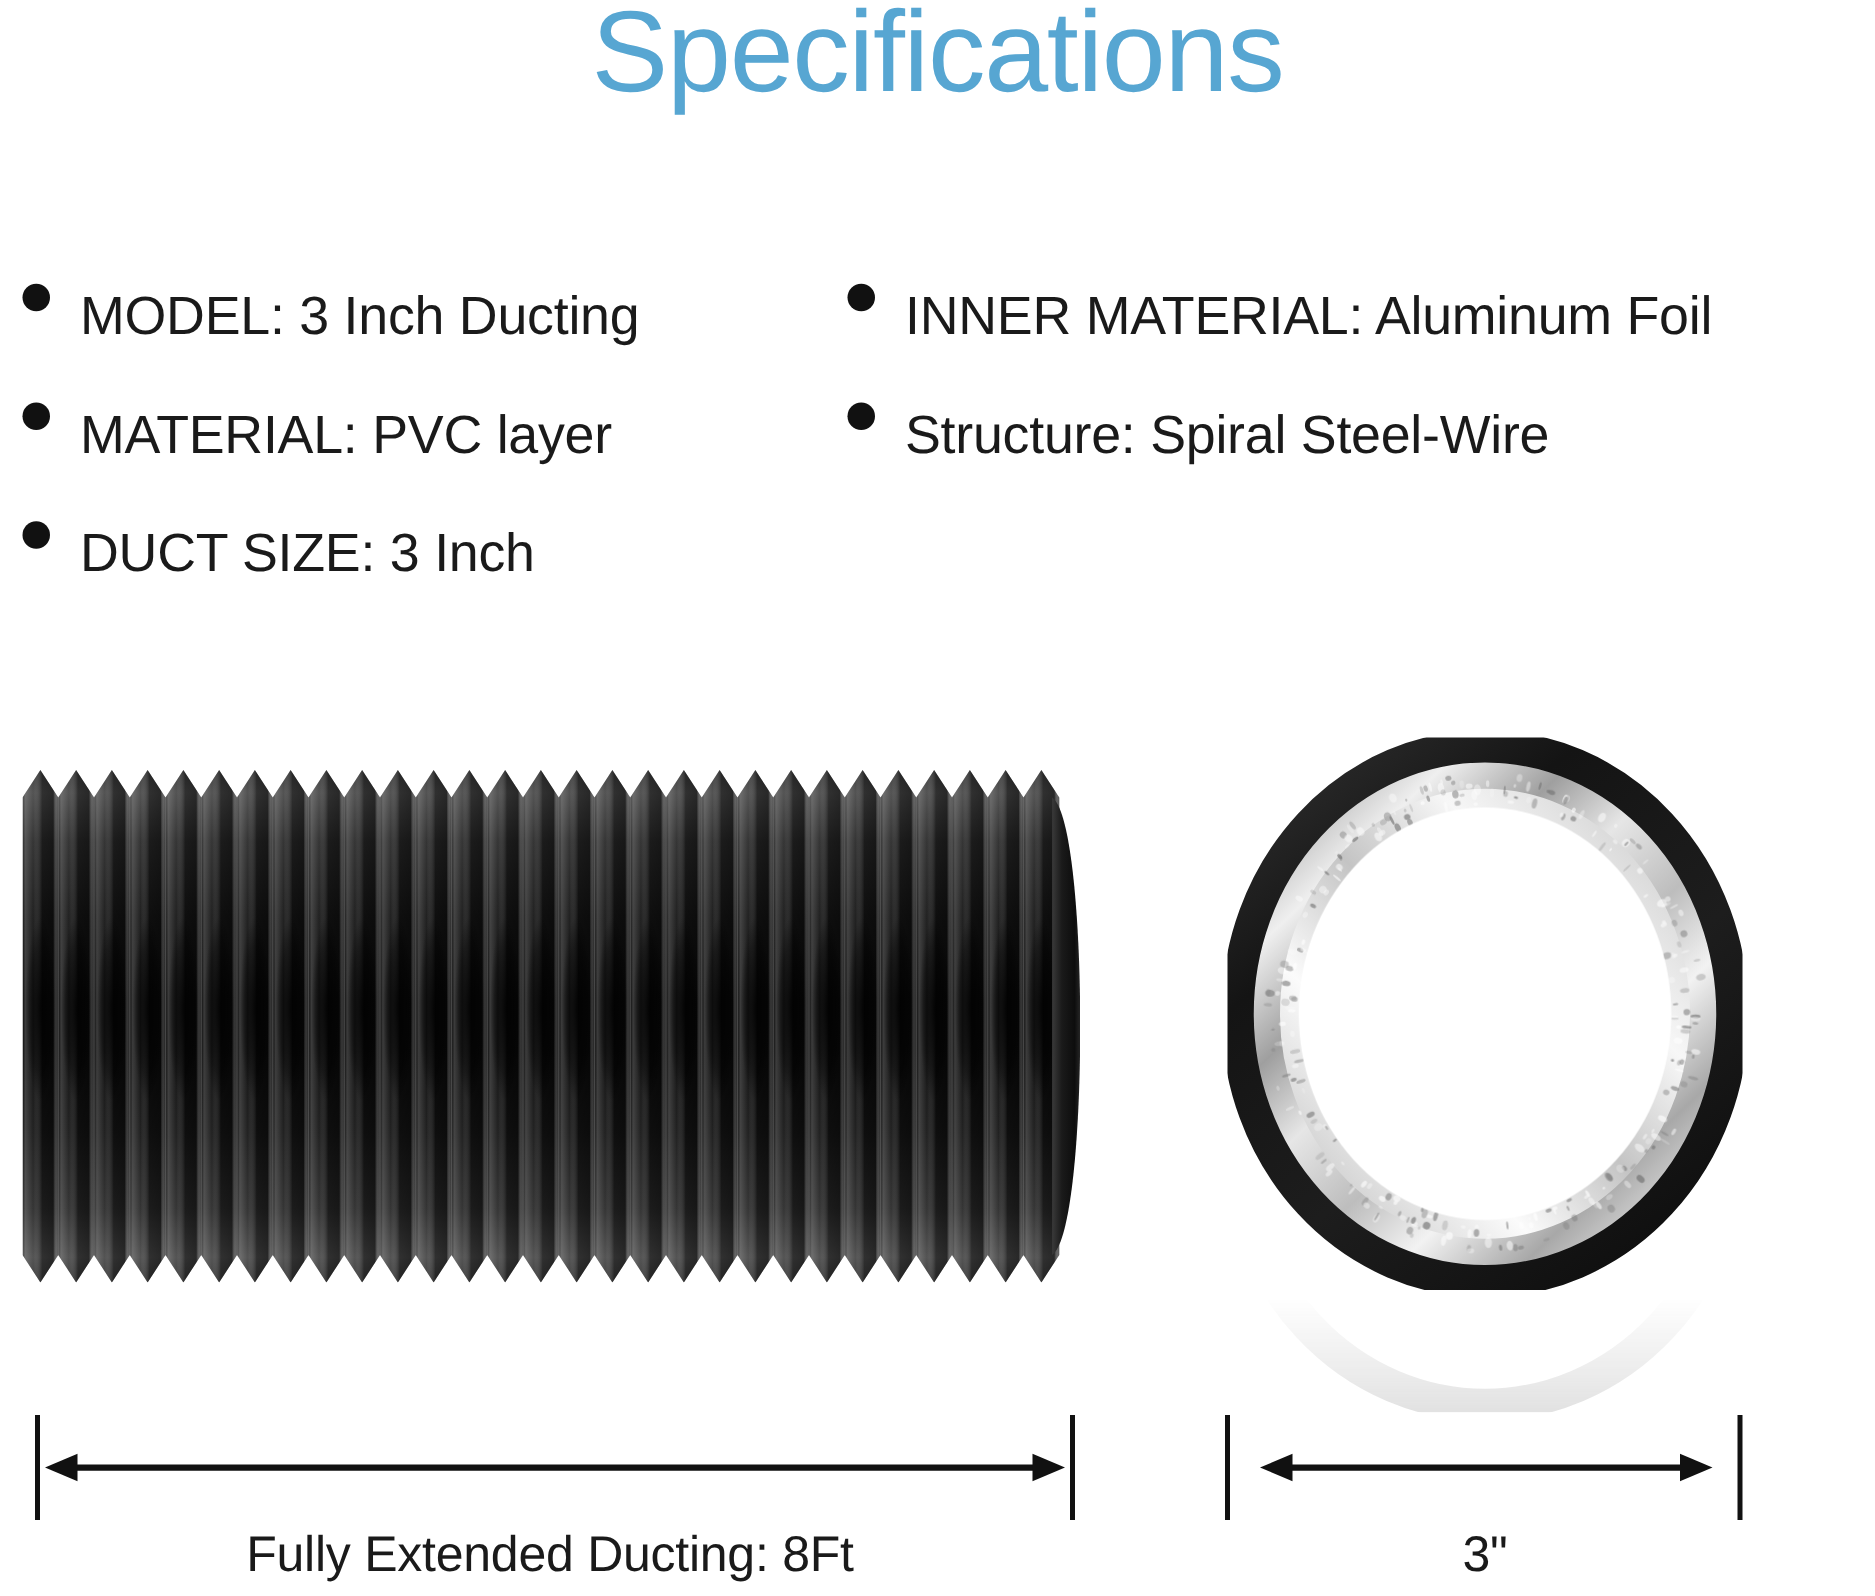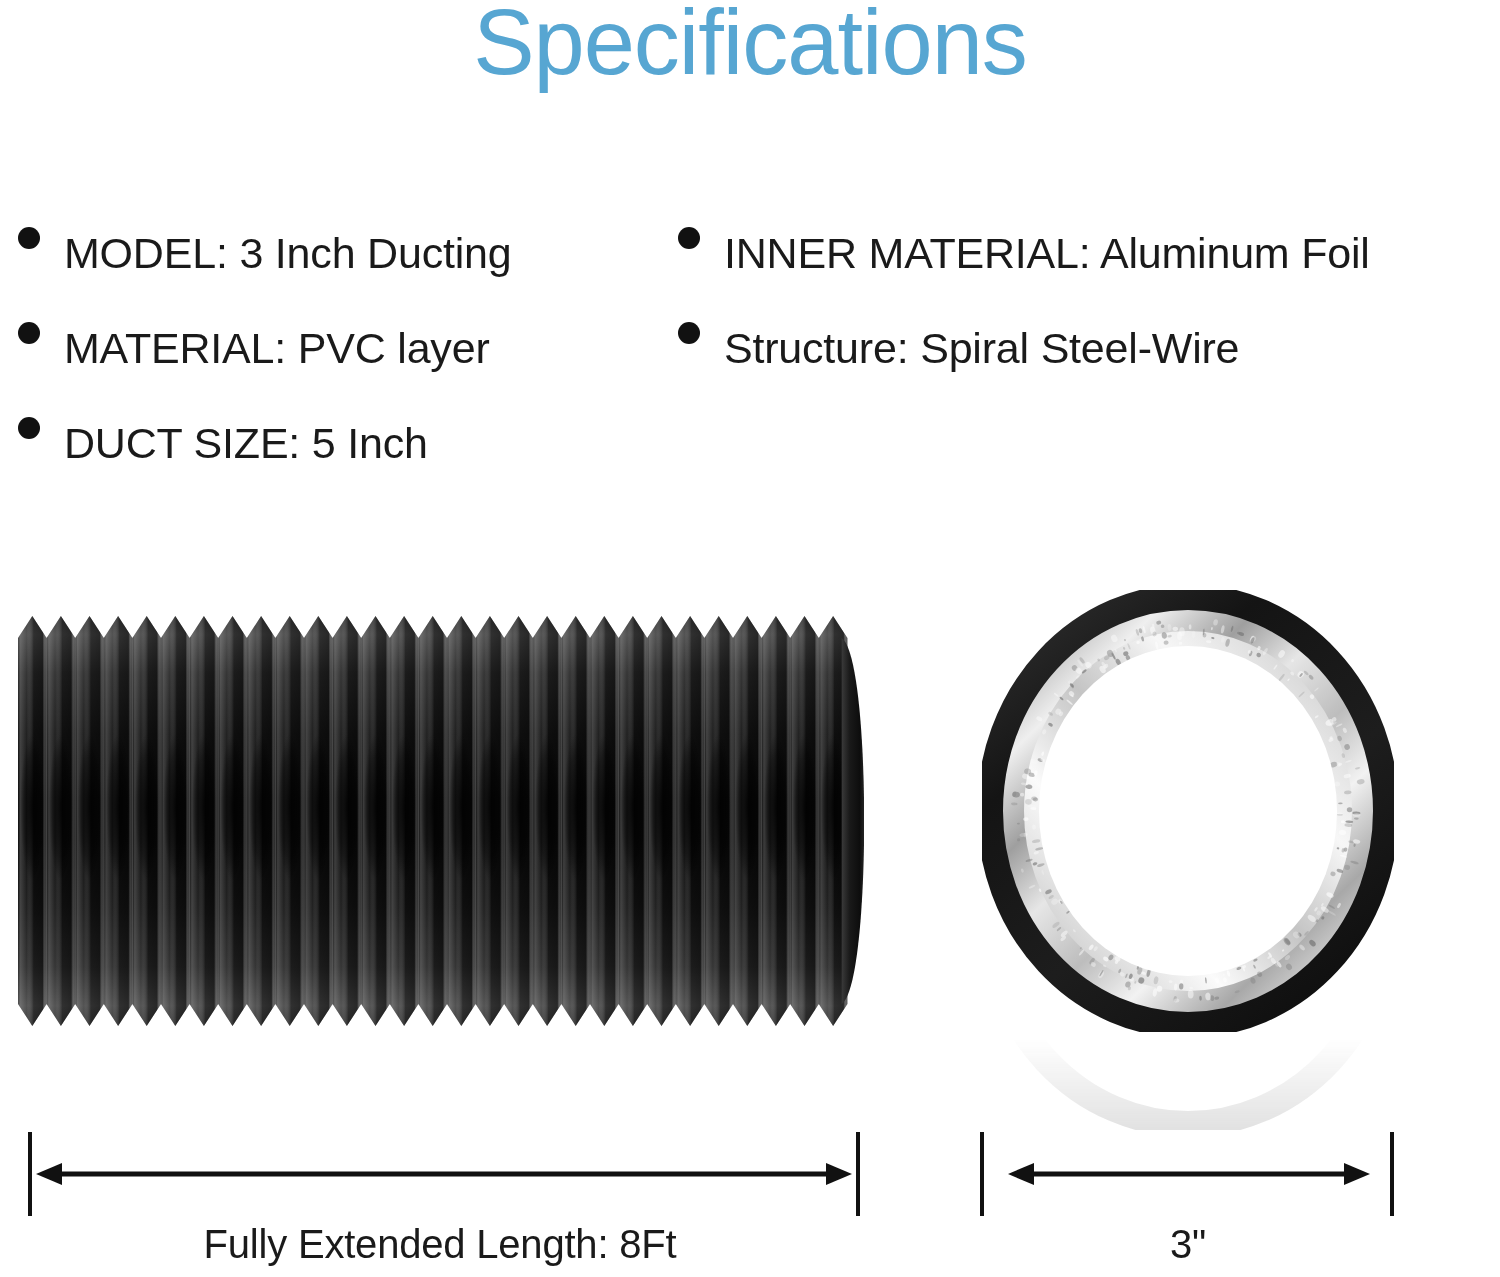--- a/index.html
+++ b/index.html
@@ -146,21 +146,21 @@
     <div class="spec-item">
       <span class="spec-bullet"></span>
       <span class="spec-text">MODEL: 3 Inch Ducting</span>
     </div>
     <div class="spec-item">
       <span class="spec-bullet"></span>
       <span class="spec-text">MATERIAL: PVC layer</span>
     </div>
     <div class="spec-item">
       <span class="spec-bullet"></span>
-      <span class="spec-text">DUCT SIZE: 5 Inch</span>
+      <span class="spec-text">DUCT SIZE: 3 Inch</span>
     </div>
   </div>
 
   <div id="spec-col-right" class="spec-col">
     <div class="spec-item">
       <span class="spec-bullet"></span>
       <span class="spec-text">INNER MATERIAL: Aluminum Foil</span>
     </div>
     <div class="spec-item">
       <span class="spec-bullet"></span>
@@ -677,17 +677,17 @@
   <div id="dim-right" class="dim">
     <svg width="432" height="92" viewBox="0 0 432 92">
       <line x1="10" y1="4" x2="10" y2="88" stroke="#111" stroke-width="4"></line>
       <line x1="420" y1="4" x2="420" y2="88" stroke="#111" stroke-width="4"></line>
       <line x1="52" y1="46" x2="382" y2="46" stroke="#111" stroke-width="5"></line>
       <polygon points="36,46 62,35 62,57" fill="#111"></polygon>
       <polygon points="398,46 372,35 372,57" fill="#111"></polygon>
     </svg>
   </div>
 
-  <div id="caption-left" class="caption">Fully Extended Length: 8Ft</div>
+  <div id="caption-left" class="caption">Fully Extended Ducting: 8Ft</div>
 
   <div id="caption-right" class="caption">3"</div>
 
 </div>
 
 </body></html>

